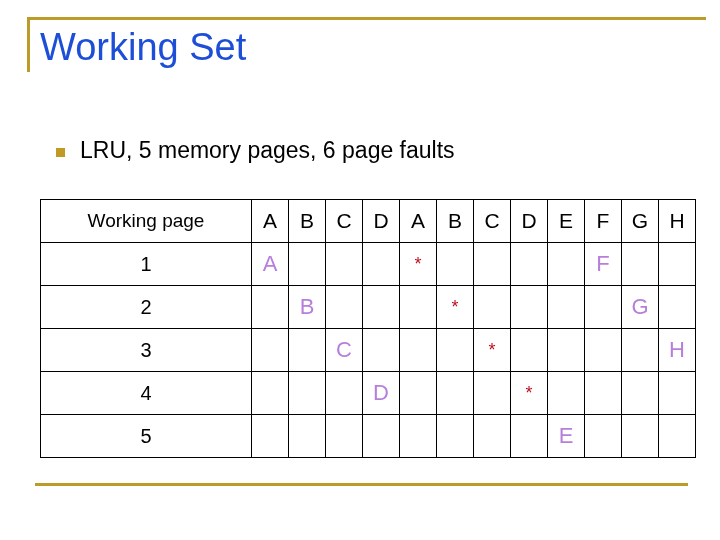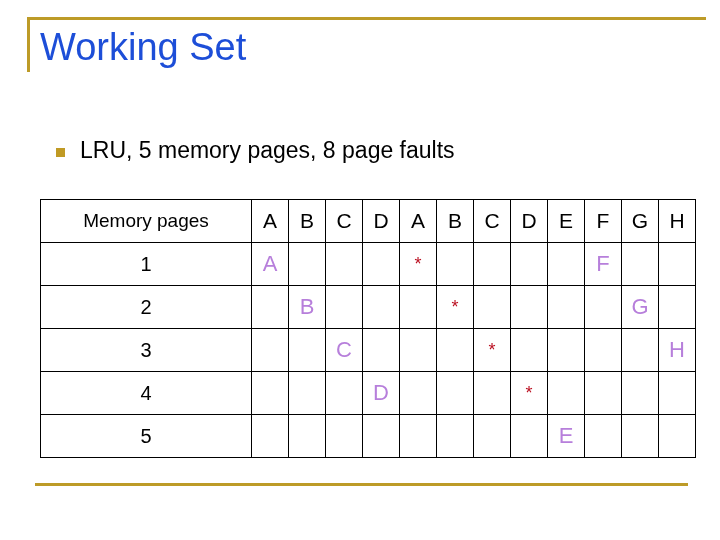--- a/index.html
+++ b/index.html
@@ -128,27 +128,27 @@
 </head>
 <body>
 
 <div id="title-rule-top"></div>
 <div id="title-rule-left"></div>
 
 <div id="slide-title">Working Set</div>
 
 <div id="bullet-row">
   <span id="bullet-marker"></span>
-  <span id="bullet-text">LRU, 5 memory pages, 8 page faults</span>
+  <span id="bullet-text">LRU, 5 memory pages, 6 page faults</span>
 </div>
 
 <table id="page-table">
   <tbody id="table-body">
       <tr class="header-row">
-        <td class="label-col">Memory pages</td>
+        <td class="label-col">Working page</td>
         <td class="seq-col">A</td>
         <td class="seq-col">B</td>
         <td class="seq-col">C</td>
         <td class="seq-col">D</td>
         <td class="seq-col">A</td>
         <td class="seq-col">B</td>
         <td class="seq-col">C</td>
         <td class="seq-col">D</td>
         <td class="seq-col">E</td>
         <td class="seq-col">F</td>

